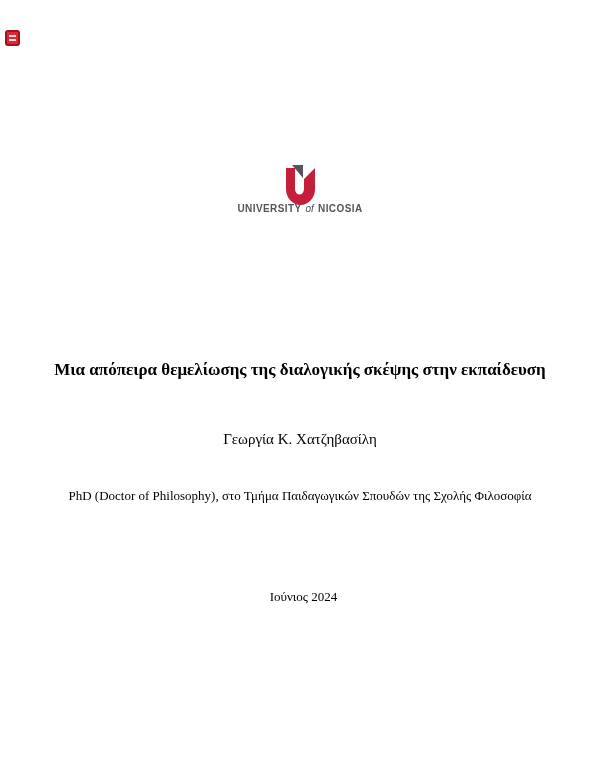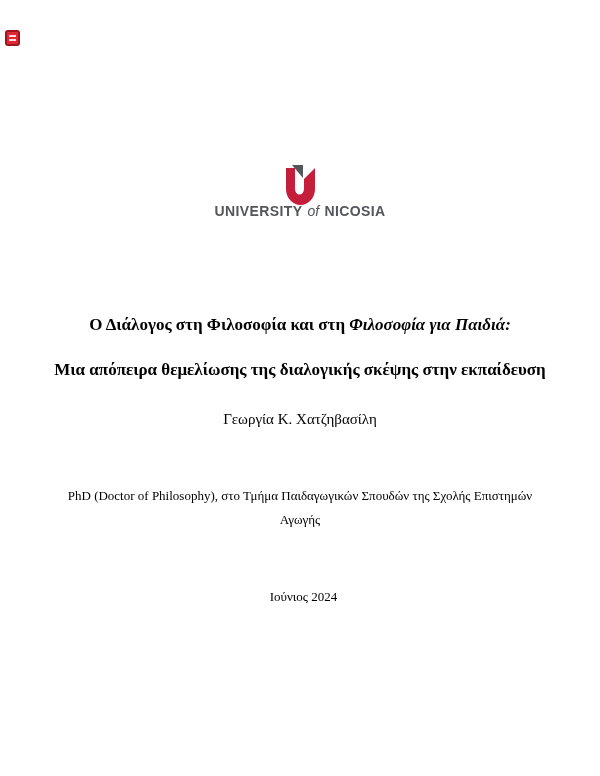--- a/index.html
+++ b/index.html
@@ -24,56 +24,54 @@
     content:"";position:absolute;left:2px;top:3px;right:2px;height:2px;
     background:rgba(255,255,255,.85);
     box-shadow:0 4px 0 rgba(255,255,255,.85);
   }
 
   
   .logo-u{position:absolute;top:164px;left:0;right:0;display:flex;justify-content:center;}
   .brand{
     top:203px;
     font-family:"Liberation Sans", sans-serif;
-    font-size:14px;font-weight:700;letter-spacing:.4px;
+    font-size:10px;font-weight:700;letter-spacing:.4px;
     color:#54565b;
   }
   .brand .of{font-style:italic;font-weight:400;letter-spacing:0;padding:0 1px;}
 
   
   .title-line{font-size:17px;font-weight:700;line-height:21px;}
   .title-line-1{top:314px;}
   .title-line-2{top:349px;margin-top:10px;}
   .title-italic{font-style:italic;}
-  .author{top:411px;font-size:15px;}
+  .author{top:431px;font-size:15px;}
   .degree{top:484px;font-size:13px;line-height:24px;}
   .date{top:589px;font-size:13px;margin-left:7px;}
 </style>
 </head>
 <body>
 
 <div class="page">
 
   <div class="note-icon"></div>
 
   <div class="logo-u">
     <svg width="29" height="41" viewBox="0 0 29 41" xmlns="http://www.w3.org/2000/svg">
       <path fill="#C41E3A" d="M0,4 L9,4 L9,25 A4.5,5.5 0 0 0 18,25 L18,15 L29,4 L29,25 A14.5,16 0 0 1 0,25 Z"></path>
       <path fill="#54565B" d="M6,1 L17,1 L17,14 Z"></path>
     </svg>
   </div>
 
   <div class="centered brand"><span>UNIVERSITY</span> <span class="of">of</span> <span>NICOSIA</span></div>
 
-  <div class="centered title-line title-line-1"><span>Ο Διάλογος στη Φιλοσοφία και στη </span><span class="title-italic">Φιλοσοφία για Παιδιά:</span></div>
 
   <div class="centered title-line title-line-2">Μια απόπειρα θεμελίωσης της διαλογικής σκέψης στην εκπαίδευση</div>
 
   <div class="centered author">Γεωργία Κ. Χατζηβασίλη</div>
 
   <div class="centered degree">
-    <div>PhD (Doctor of Philosophy), στο Τμήμα Παιδαγωγικών Σπουδών της Σχολής Επιστημών</div>
-    <div>Αγωγής</div>
+    <div>PhD (Doctor of Philosophy), στο Τμήμα Παιδαγωγικών Σπουδών της Σχολής Φιλοσοφία</div>
   </div>
 
   <div class="centered date">Ιούνιος 2024</div>
 
 </div>
 
 </body></html>

